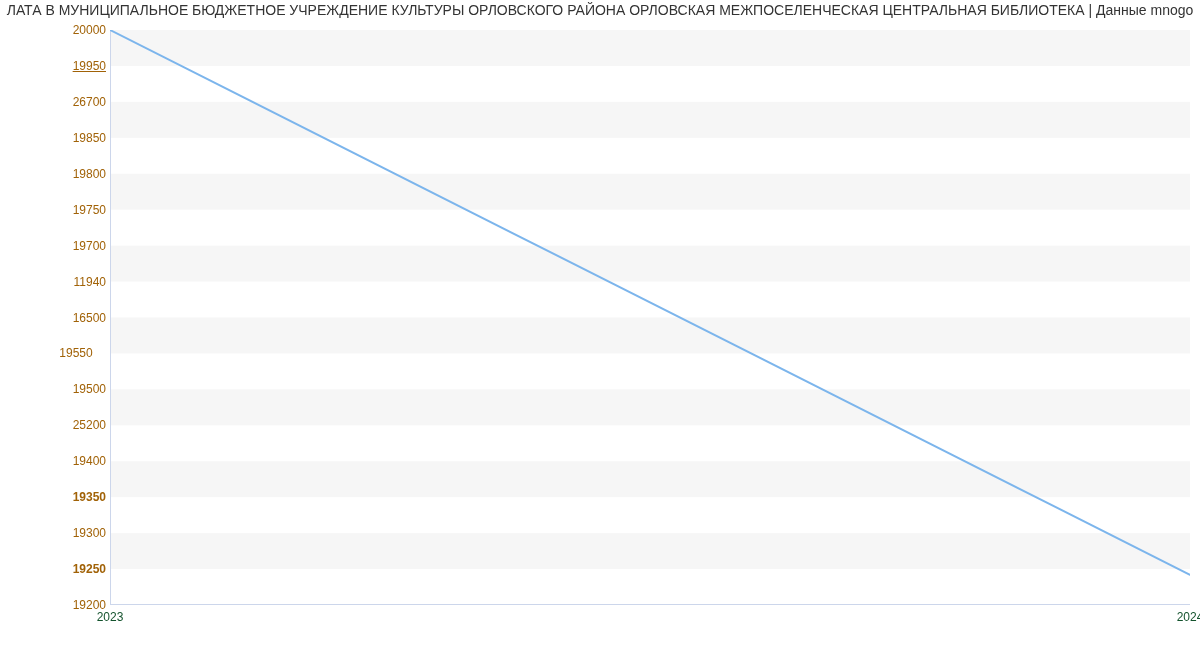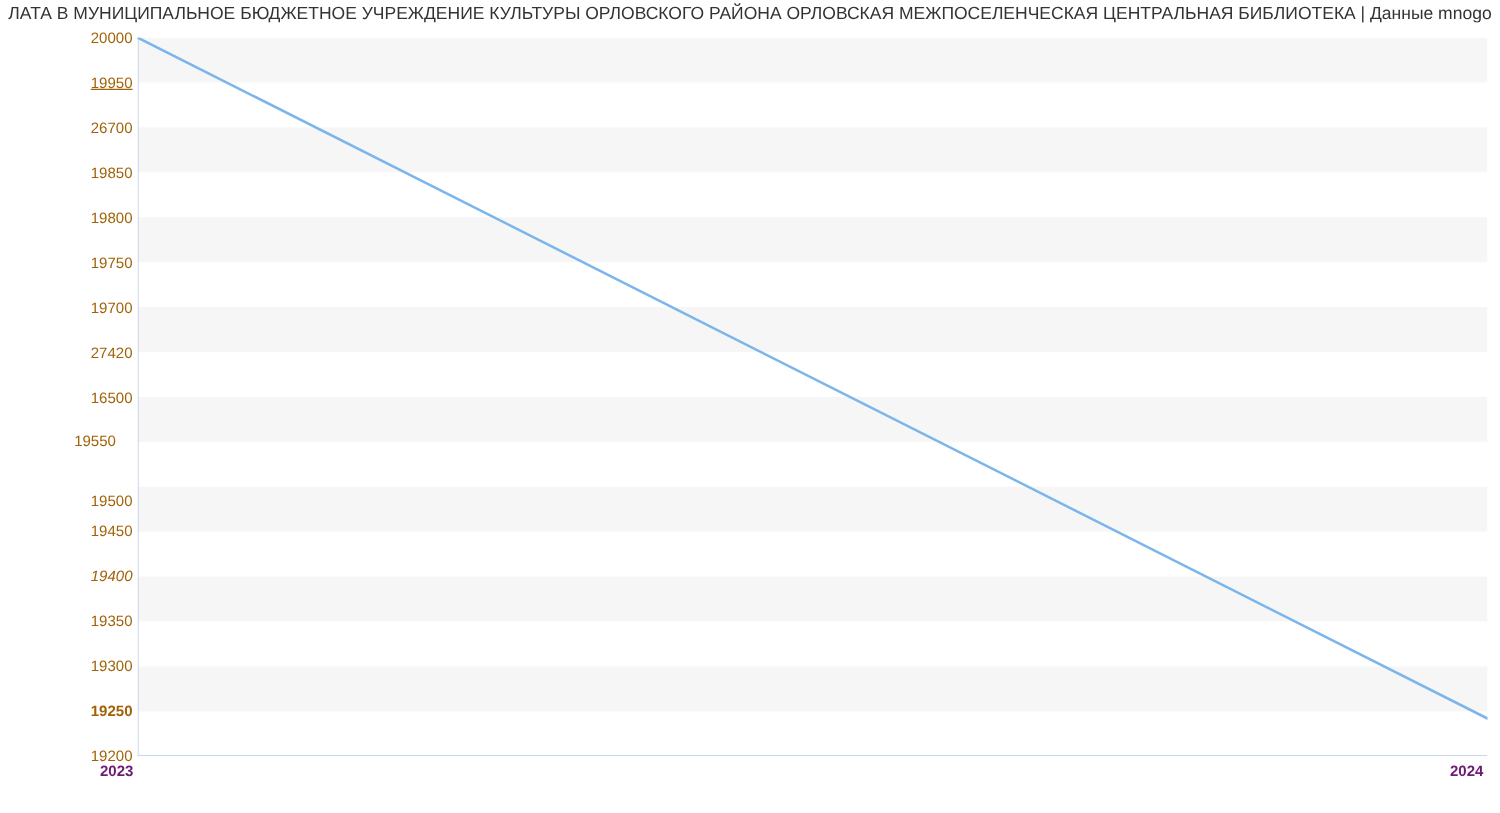--- a/index.html
+++ b/index.html
@@ -46,24 +46,24 @@
     font-size: 12px;
     color: #a16207;
     text-align: right;
     width: 60px;
     line-height: 12px;
   }
   .x-tick-label {
     position: absolute;
     top: 610px;
     font-size: 12px;
-    color: #701a75;
+    color: #14532d;
+    text-align: center;
     width: 60px;
     line-height: 14px;
-    font-weight: bold;
   }
 </style>
 </head>
 <body>
 
 <div class="chart-container">
   <div class="title">ЛАТА В МУНИЦИПАЛЬНОЕ БЮДЖЕТНОЕ УЧРЕЖДЕНИЕ КУЛЬТУРЫ ОРЛОВСКОГО РАЙОНА ОРЛОВСКАЯ МЕЖПОСЕЛЕНЧЕСКАЯ ЦЕНТРАЛЬНАЯ БИБЛИОТЕКА | Данные mnogo</div>
 
   <div class="plot-area">
     <svg id="plot-svg" width="1080" height="575">
@@ -78,27 +78,27 @@
         <line x1="0.5" y1="0" x2="0.5" y2="575" stroke="#ccd6eb" stroke-width="1"></line>
         <line x1="0" y1="574.5" x2="1080" y2="574.5" stroke="#ccd6eb" stroke-width="1"></line>
         <path d="M0 0 L1080 544.8125" fill="none" stroke="#7cb5ec" stroke-width="2" stroke-linecap="round" stroke-linejoin="round"></path>
       </svg>
   </div>
 
   <div id="axis-labels">
       <div class="y-tick-label" style="top: 599px;">19200</div>
       <div class="y-tick-label" style="top: 563.062px; font-weight: bold;">19250</div>
       <div class="y-tick-label" style="top: 527.125px;">19300</div>
-      <div class="y-tick-label" style="top: 491.188px;">19350</div>
-      <div class="y-tick-label" style="top: 455.25px; font-style: italic;">19400</div>
-      <div class="y-tick-label" style="top: 419.312px;">19450</div>
-      <div class="y-tick-label" style="top: 383.375px; margin-top: 12px;">19500</div>
+      <div class="y-tick-label" style="top: 491.188px; font-weight: bold;">19350</div>
+      <div class="y-tick-label" style="top: 455.25px;">19400</div>
+      <div class="y-tick-label" style="top: 419.312px;">25200</div>
+      <div class="y-tick-label" style="top: 383.375px;">19500</div>
       <div class="y-tick-label" style="top: 347.438px; text-align: center;">19550</div>
       <div class="y-tick-label" style="top: 311.5px;">16500</div>
-      <div class="y-tick-label" style="top: 275.562px;">27420</div>
+      <div class="y-tick-label" style="top: 275.562px;">11940</div>
       <div class="y-tick-label" style="top: 239.625px;">19700</div>
       <div class="y-tick-label" style="top: 203.688px;">19750</div>
       <div class="y-tick-label" style="top: 167.75px;">19800</div>
       <div class="y-tick-label" style="top: 131.812px;">19850</div>
       <div class="y-tick-label" style="top: 95.875px;">26700</div>
       <div class="y-tick-label" style="top: 59.9375px; text-decoration: underline;">19950</div>
       <div class="y-tick-label" style="top: 24px;">20000</div>
       <div class="x-tick-label" style="left: 80px;">2023</div>
       <div class="x-tick-label" style="left: 1160px;">2024</div>
     </div>

